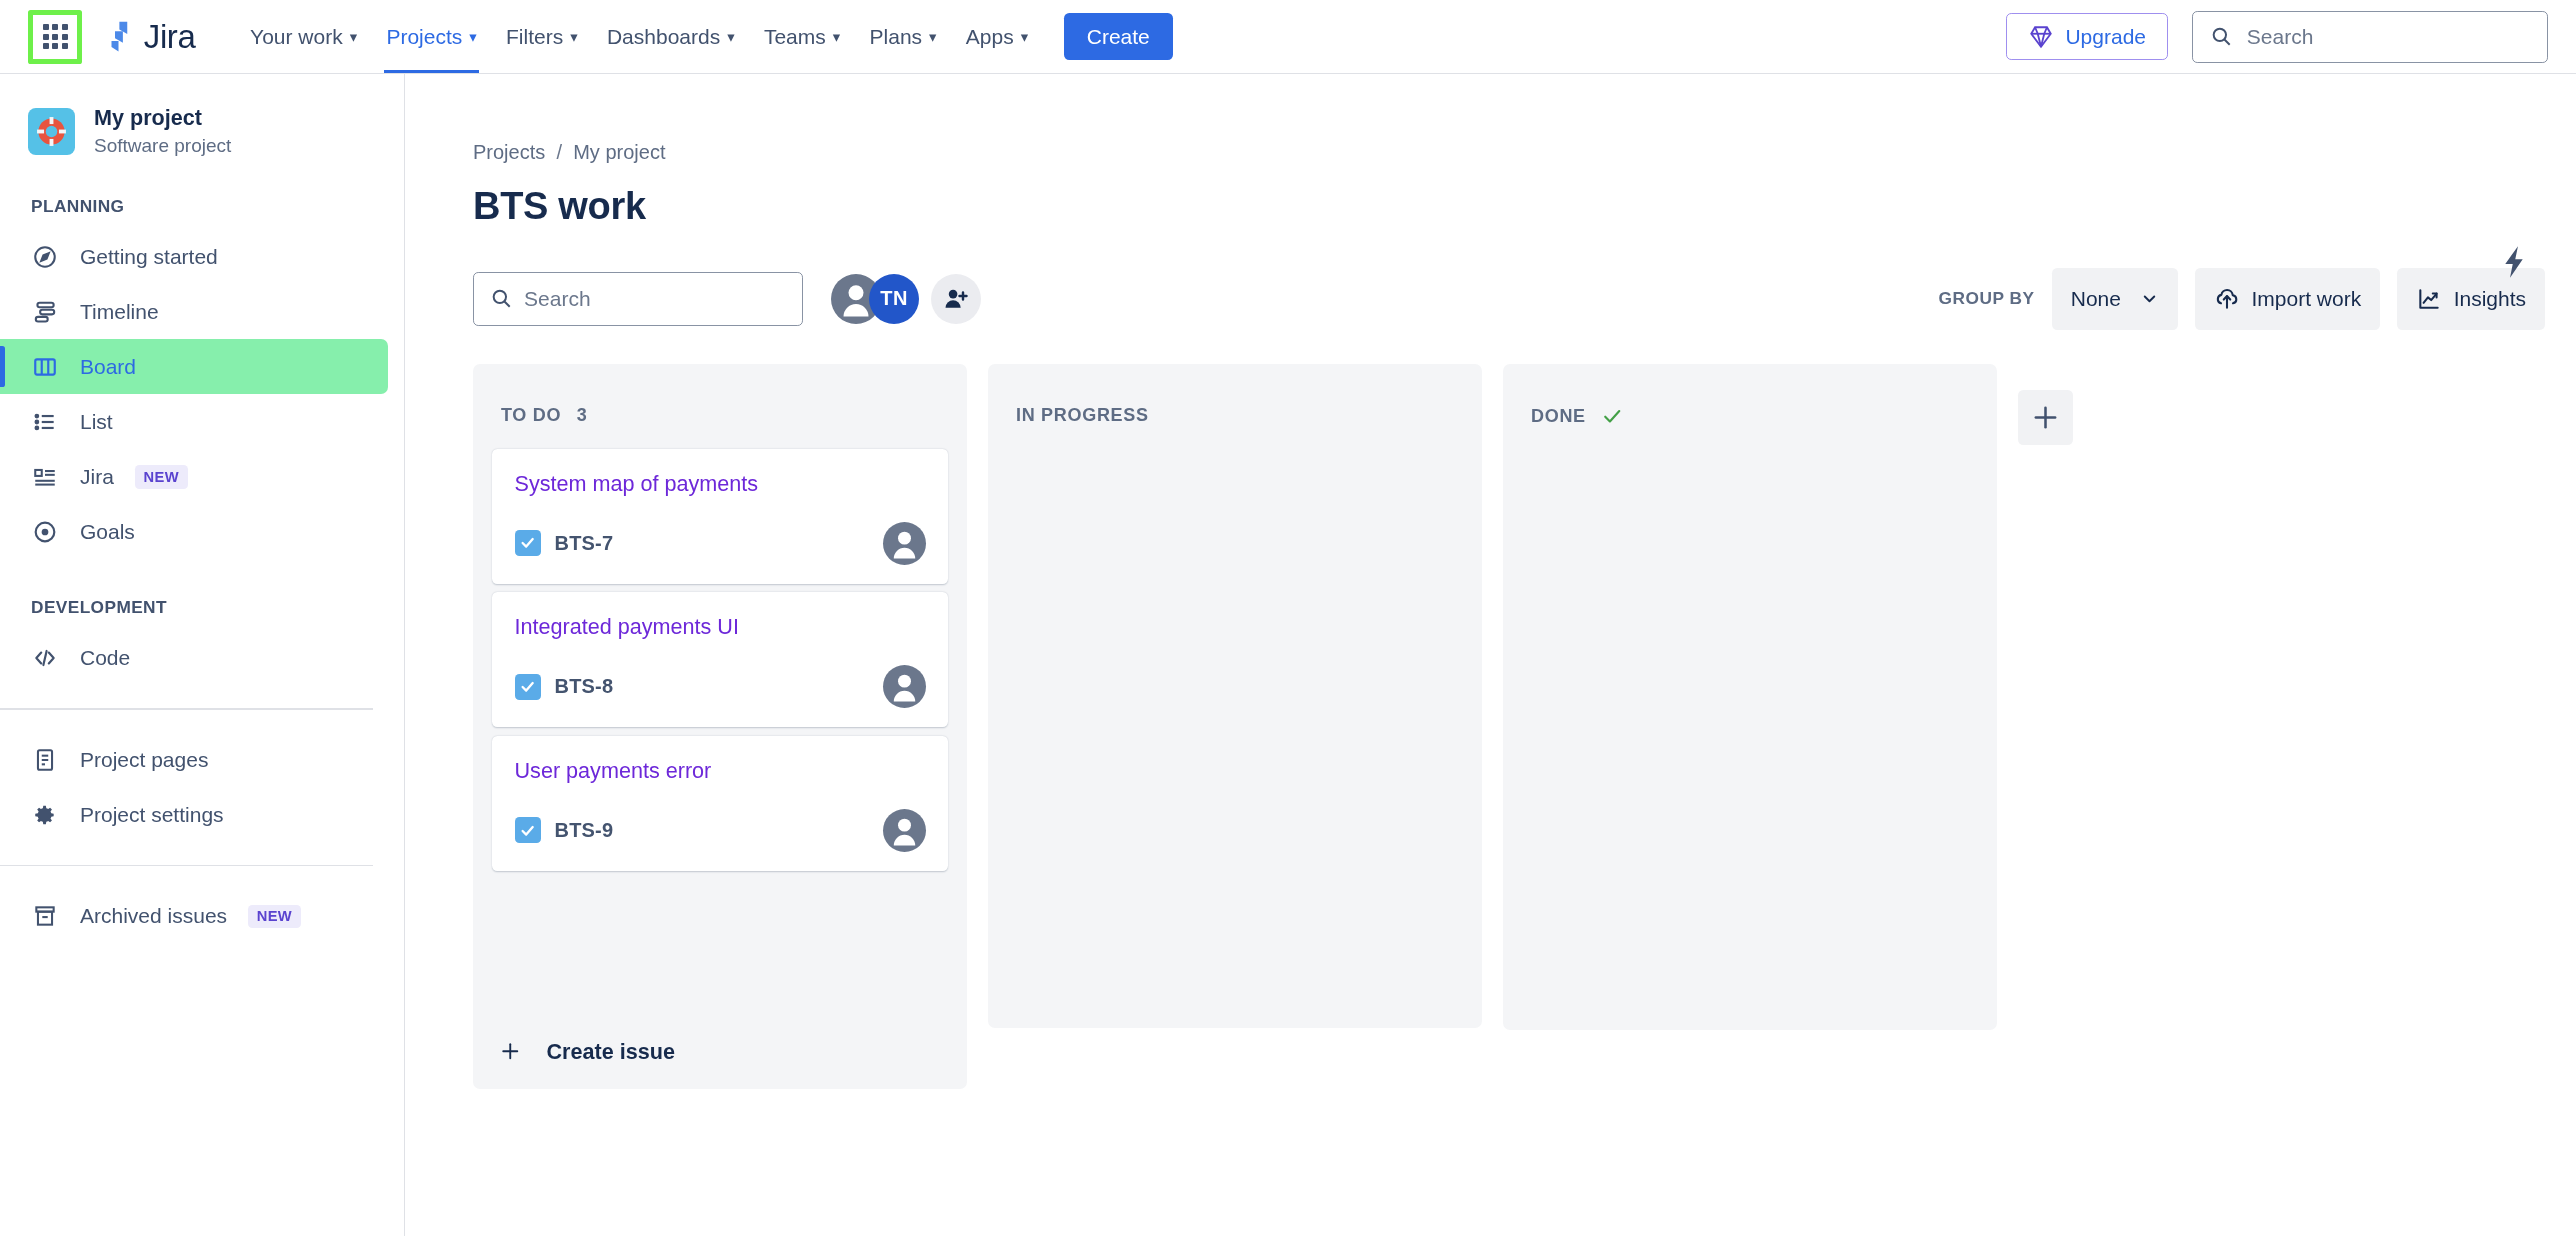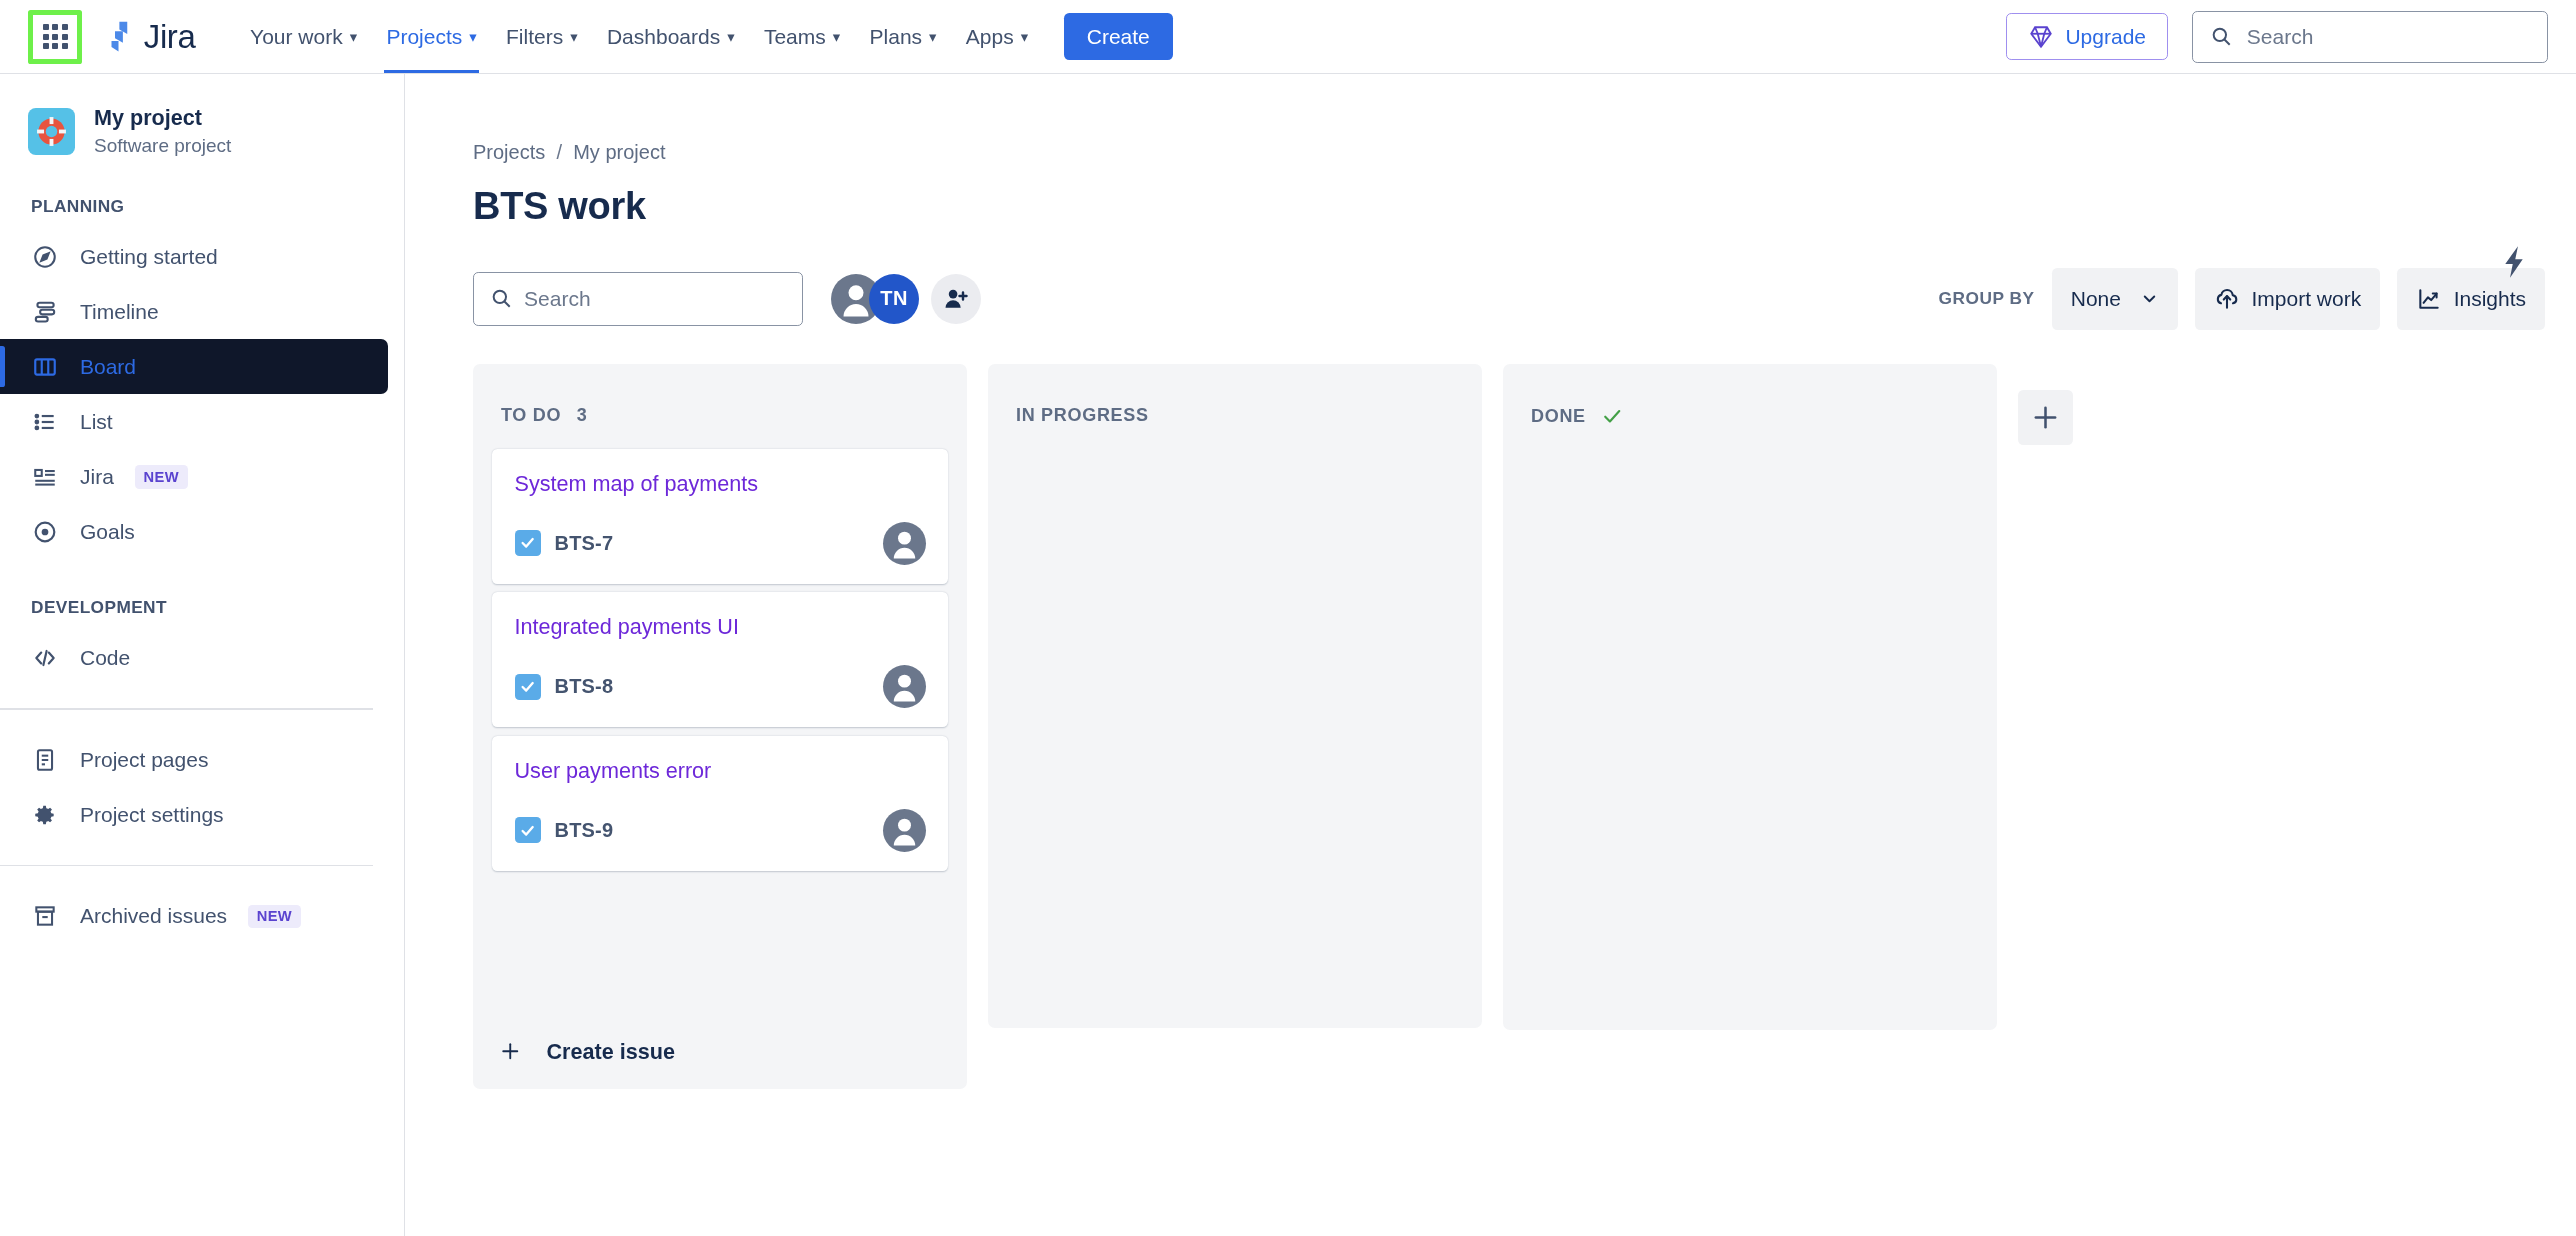--- a/index.html
+++ b/index.html
@@ -151,21 +151,21 @@
     padding: 0 31px 0 31px;
     font-size: 21px;
     color: #42526E;
     cursor: pointer;
     position: relative;
     border-radius: 0 7px 7px 0;
     margin-right: 15.6px;
   }
   .nav-row .ico { width: 28px; height: 28px; flex: 0 0 auto; display: flex; align-items: center; justify-content: center; }
   .nav-row.selected {
-    background: #0f172a;
+    background: #86efac;
     color: #2D6AE3;
   }
   .nav-row.selected::before {
     content: "";
     position: absolute;
     left: 0; top: 7px; bottom: 7px;
     width: 5.2px;
     background: #2D6AE3;
     border-radius: 0 2.6px 2.6px 0;
   }

